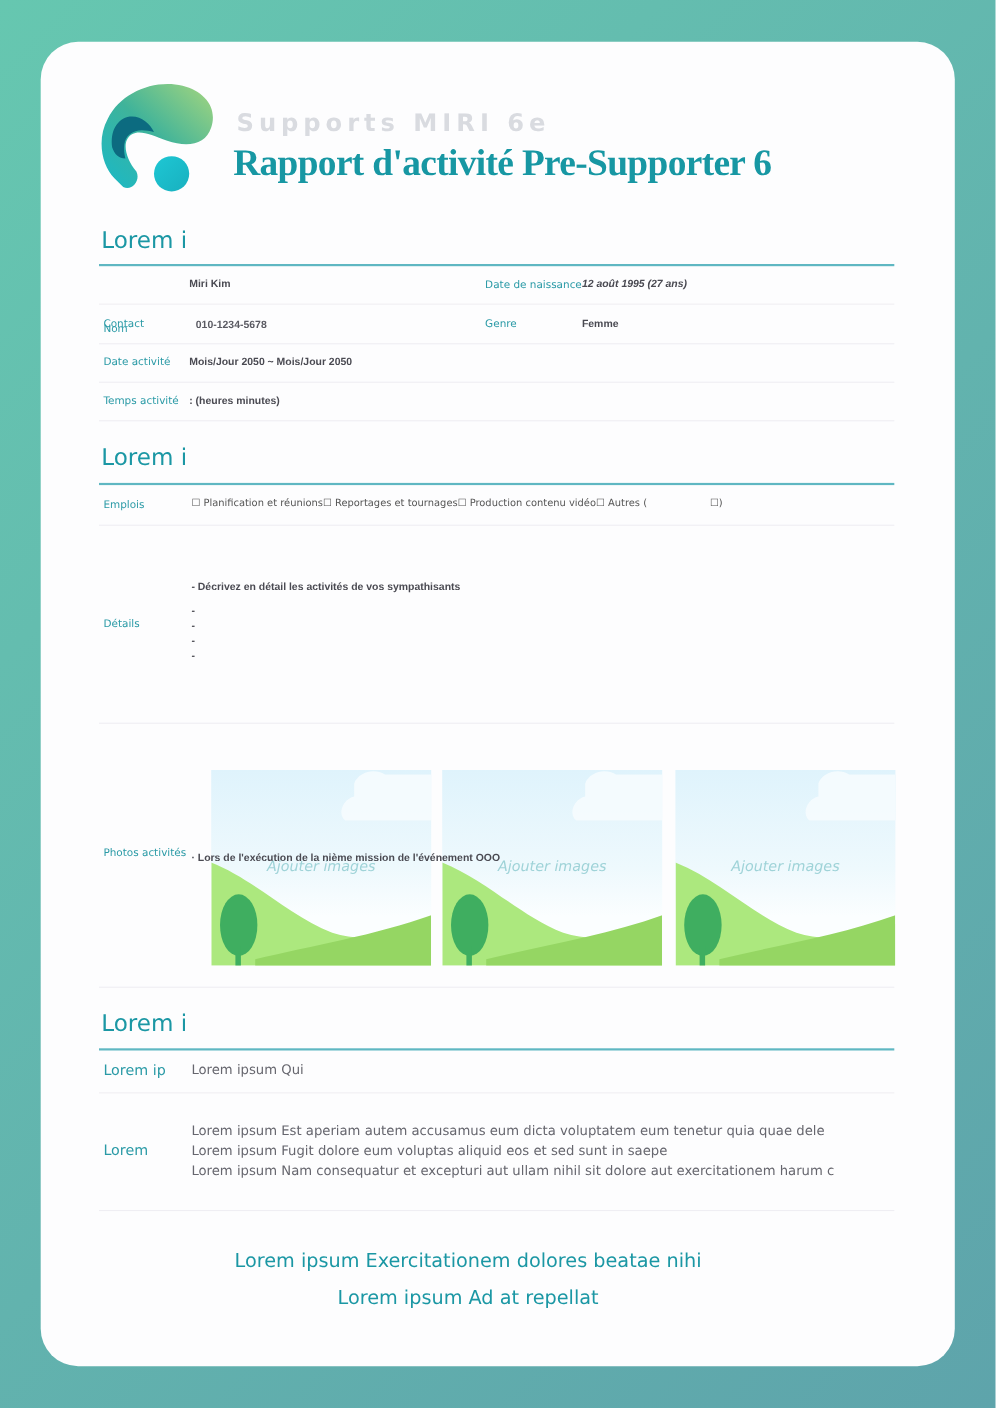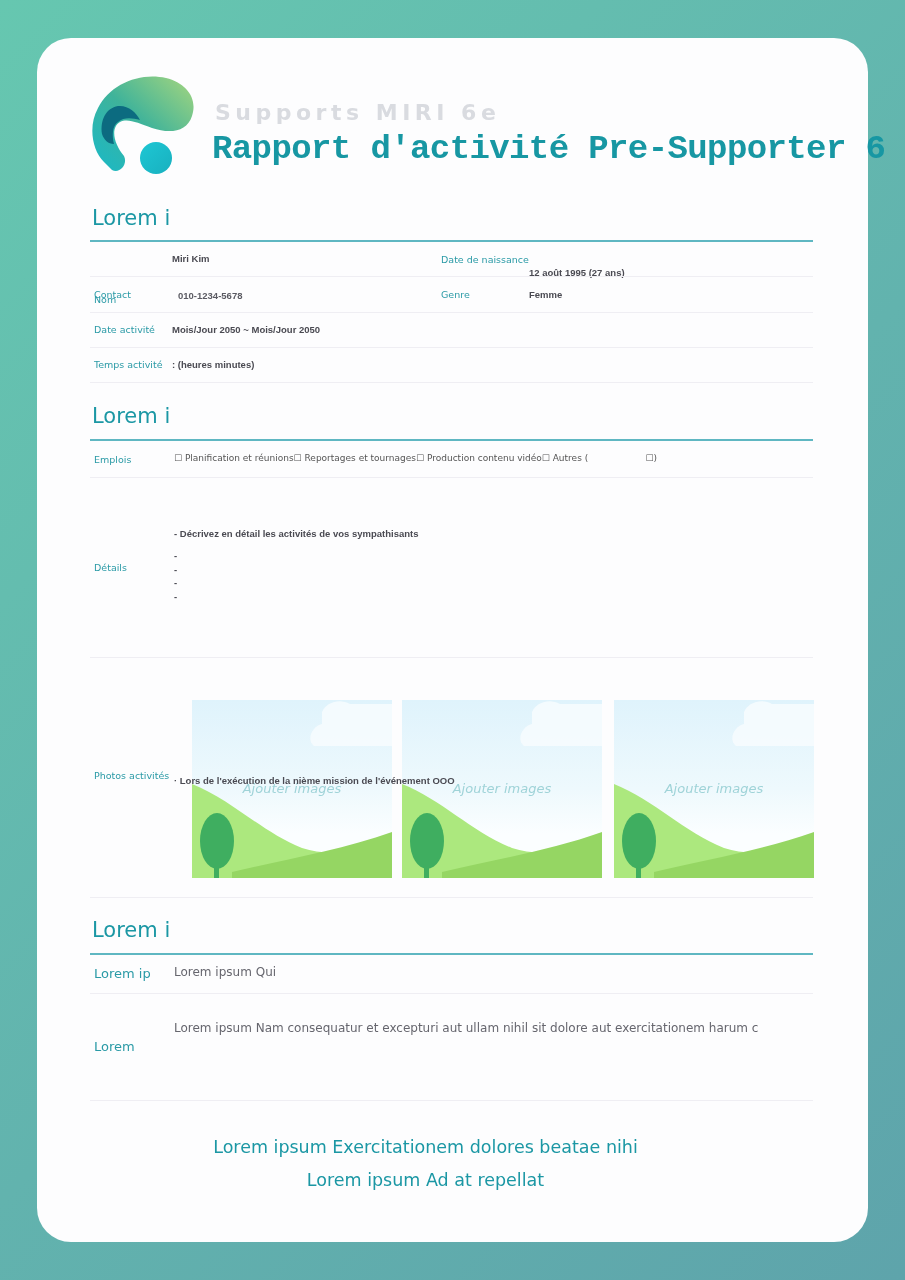--- a/index.html
+++ b/index.html
@@ -19,21 +19,21 @@
   .logo { position: absolute; left: 90px; top: 74px; width: 105px; height: 104px; }
   .subtitle {
     position: absolute; left: 215px; top: 100px;
     font-family: "DejaVu Sans", sans-serif;
     font-size: 22px; font-weight: bold;
     letter-spacing: 4.5px;
     color: #d9dbe0;
   }
   .title {
     position: absolute; left: 212px; top: 130px;
-    font-family: Liberation Mono, monospace;
+    font-family: Liberation Serif, serif;
     font-size: 34px; font-weight: bold;
     letter-spacing: -0.6px;
     color: #1797a3;
   }
   .section-h {
     position: absolute; left: 92px;
     font-family: "DejaVu Sans", sans-serif;
     font-size: 21px;
     color: #1b97a4;
   }
@@ -136,21 +136,21 @@
 </svg>
 <div class="subtitle">Supports MIRI 6e</div>
 <div class="title">Rapport d'activité Pre-Supporter 6</div>
 
 <div class="section-h" style="top:206px;">Lorem i</div>
 <div class="section-line" style="top:240px;"></div>
 
 <div class="lbl" style="left:94px; top:254px;margin-top:40px;">Nom</div>
 <div class="val" style="left:172px; top:253px;">Miri Kim</div>
 <div class="lbl" style="left:441px; top:254px;">Date de naissance</div>
-<div class="val" style="left:529px; top:267px;">12 août 1995 (27 ans)</div>
+<div class="val" style="left:529px; top:253px;font-style:italic;">12 août 1995 (27 ans)</div>
 <div class="row-line" style="top:276px;"></div>
 
 <div class="lbl" style="left:94px; top:289px;">Contact</div>
 <div class="val normal" style="left:178px; top:290px;">010-1234-5678</div>
 <div class="lbl" style="left:441px; top:289px;">Genre</div>
 <div class="val" style="left:529px; top:289px;">Femme</div>
 <div class="row-line" style="top:312px;"></div>
 
 <div class="lbl" style="left:94px; top:324px;">Date activité</div>
 <div class="val" style="left:172px; top:324px;">Mois/Jour 2050 ~ Mois/Jour 2050</div>
@@ -214,18 +214,20 @@
 
 <div class="section-h" style="top:918px;">Lorem i</div>
 <div class="section-line" style="top:953px;"></div>
 
 <div class="lbl-lg" style="left:94px; top:966px;">Lorem ip</div>
 <div class="val-lg" style="left:174px; top:965px;">Lorem ipsum Qui</div>
 <div class="row-line" style="top:993px;"></div>
 
 <div class="lbl-lg" style="left:94px; top:1039px;">Lorem</div>
 <div class="val-lg multi" style="left:174px; top:1019px;">
+  <div>Lorem ipsum Est aperiam autem accusamus eum dicta voluptatem eum tenetur quia quae dele</div>
+  <div>Lorem ipsum Fugit dolore eum voluptas aliquid eos et sed sunt in saepe</div>
   <div>Lorem ipsum Nam consequatur et excepturi aut ullam nihil sit dolore aut exercitationem harum c</div>
 </div>
 <div class="row-line" style="top:1100px;"></div>
 
 <div class="footer" style="top:1137px;">Lorem ipsum Exercitationem dolores beatae nihi</div>
 <div class="footer" style="top:1170px;">Lorem ipsum Ad at repellat</div>
 
 </body></html>

